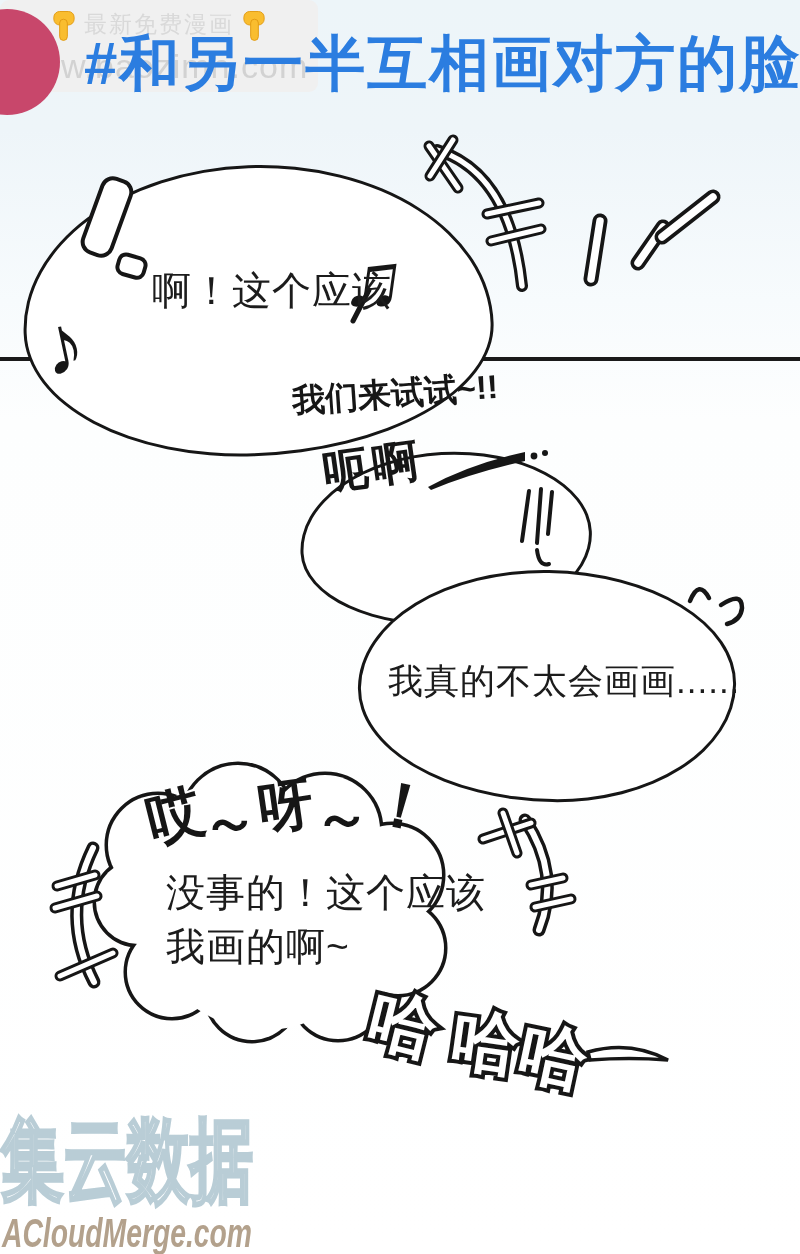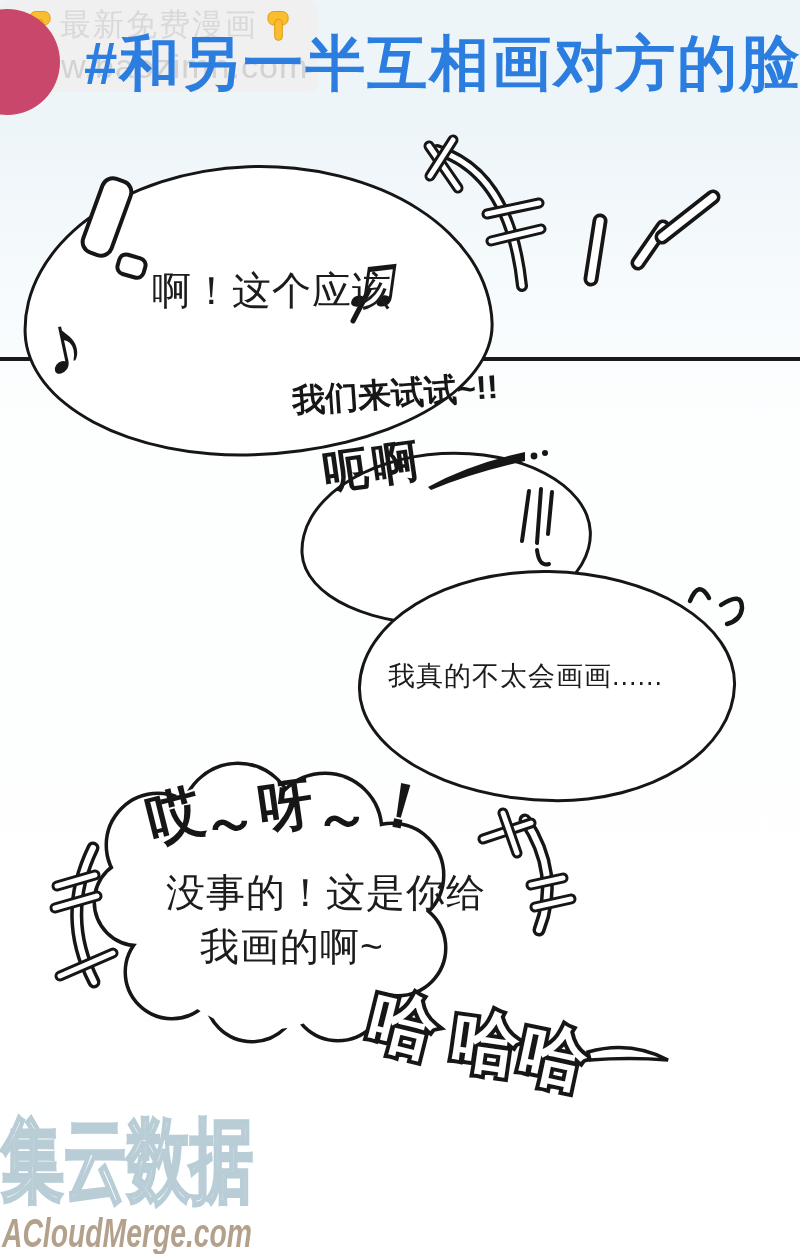--- a/index.html
+++ b/index.html
@@ -19,38 +19,38 @@
   #b3{left:358px;top:570px;width:372px;height:226px;border-radius:50% 50% 48% 52% / 52% 48% 52% 48%;transform:rotate(1deg);}
   
   #art{left:0;top:0;z-index:3;pointer-events:none;}
   #art .o1{stroke:#161616;fill:none;stroke-linecap:round;}
   #art .o2{stroke:#ffffff;fill:none;stroke-linecap:round;}
   #art .solid{stroke:#161616;fill:none;stroke-linecap:round;}
   
   .btxt{color:#1c1c1c;font-size:39px;letter-spacing:1px;white-space:nowrap;z-index:4;}
   #b1t1{left:152px;top:264px;} #b1t2{left:152px;top:318px;}
   #b2t1{left:404px;top:512px;}
-  #b3t1{left:388px;top:658px;font-size:27px;}
-  #b4t1{left:166px;top:866px;} #b4t2{left:166px;top:920px;margin-left:34px;}
+  #b3t1{left:388px;top:658px;font-size:35px;}
+  #b4t1{left:166px;top:866px;} #b4t2{left:166px;top:920px;}
   
   .hand{font-weight:bold;color:#161616;white-space:nowrap;z-index:4;}
   #tryit{left:292px;top:372px;font-size:33px;transform:rotate(-4deg);}
   #uhah{left:322px;top:436px;font-size:46px;letter-spacing:5px;transform:rotate(-8deg);}
   #aiya{left:146px;top:766px;font-size:56px;z-index:4;}
   #aiya span{display:inline-block;font-weight:bold;color:#161616;}
   #aiya span:nth-child(1){transform:rotate(-14deg) translateY(6px);}
   #aiya span:nth-child(2){transform:translateY(12px);}
   #aiya span:nth-child(3){transform:rotate(-8deg) translateY(-4px);}
   #aiya span:nth-child(4){transform:translateY(8px);}
   #aiya span:nth-child(5){font-size:62px;transform:rotate(12deg) translateY(-2px);}
   
   #wmr{left:466px;top:1136px;width:318px;height:92px;background:#f0f0f0;border-radius:9px;
        display:flex;flex-direction:column;align-items:center;justify-content:center;z-index:4;}
   #wmr .row{display:flex;align-items:center;gap:7px;line-height:1;}
-  #wmr .cjk{font-size:31px;color:#d9d9d9;letter-spacing:2px;}
+  #wmr .cjk{font-size:23px;color:#d9d9d9;letter-spacing:2px;}
   #wmr .url{font-size:34px;color:#d2d2d2;margin-top:4px;letter-spacing:1px;}
 </style>
 </head>
 <body>
 
 <div id="page">
 
   <div id="badge" class="abs"></div>
   <div id="title" class="abs">#和另一半互相画对方的脸</div>
 
@@ -170,21 +170,21 @@
     <path d="M588,1052 Q630,1040 668,1060 Q629,1057 590,1060 Z" fill="#ffffff" stroke="#161616" stroke-width="3.5"></path>
 
     <g>
       <text x="1" y="1192" font-size="92" font-weight="bold" textLength="252" lengthAdjust="spacingAndGlyphs" fill="#fcfeff" stroke="#b9cdd6" stroke-width="3">集云数据</text>
       <text x="2" y="1247" font-size="41" font-weight="bold" font-style="italic" textLength="250" lengthAdjust="spacingAndGlyphs" fill="#b3a18c">ACloudMerge.com</text>
     </g>
   </svg>
 
   <div id="b1t1" class="abs btxt">啊！这个应该</div>
   <div id="b3t1" class="abs btxt">我真的不太会画画......</div>
-  <div id="b4t1" class="abs btxt">没事的！这是你给</div>
+  <div id="b4t1" class="abs btxt">没事的！这个应该</div>
   <div id="b4t2" class="abs btxt">我画的啊~</div>
 
   <div id="tryit" class="abs hand">我们来试试~!!</div>
   <div id="uhah" class="abs hand">呃啊</div>
   <div id="aiya" class="abs">
     <span>哎</span><span>～</span><span>呀</span><span>～</span><span>！</span>
   </div>
 
   <div id="wmr">
     <div class="row">

